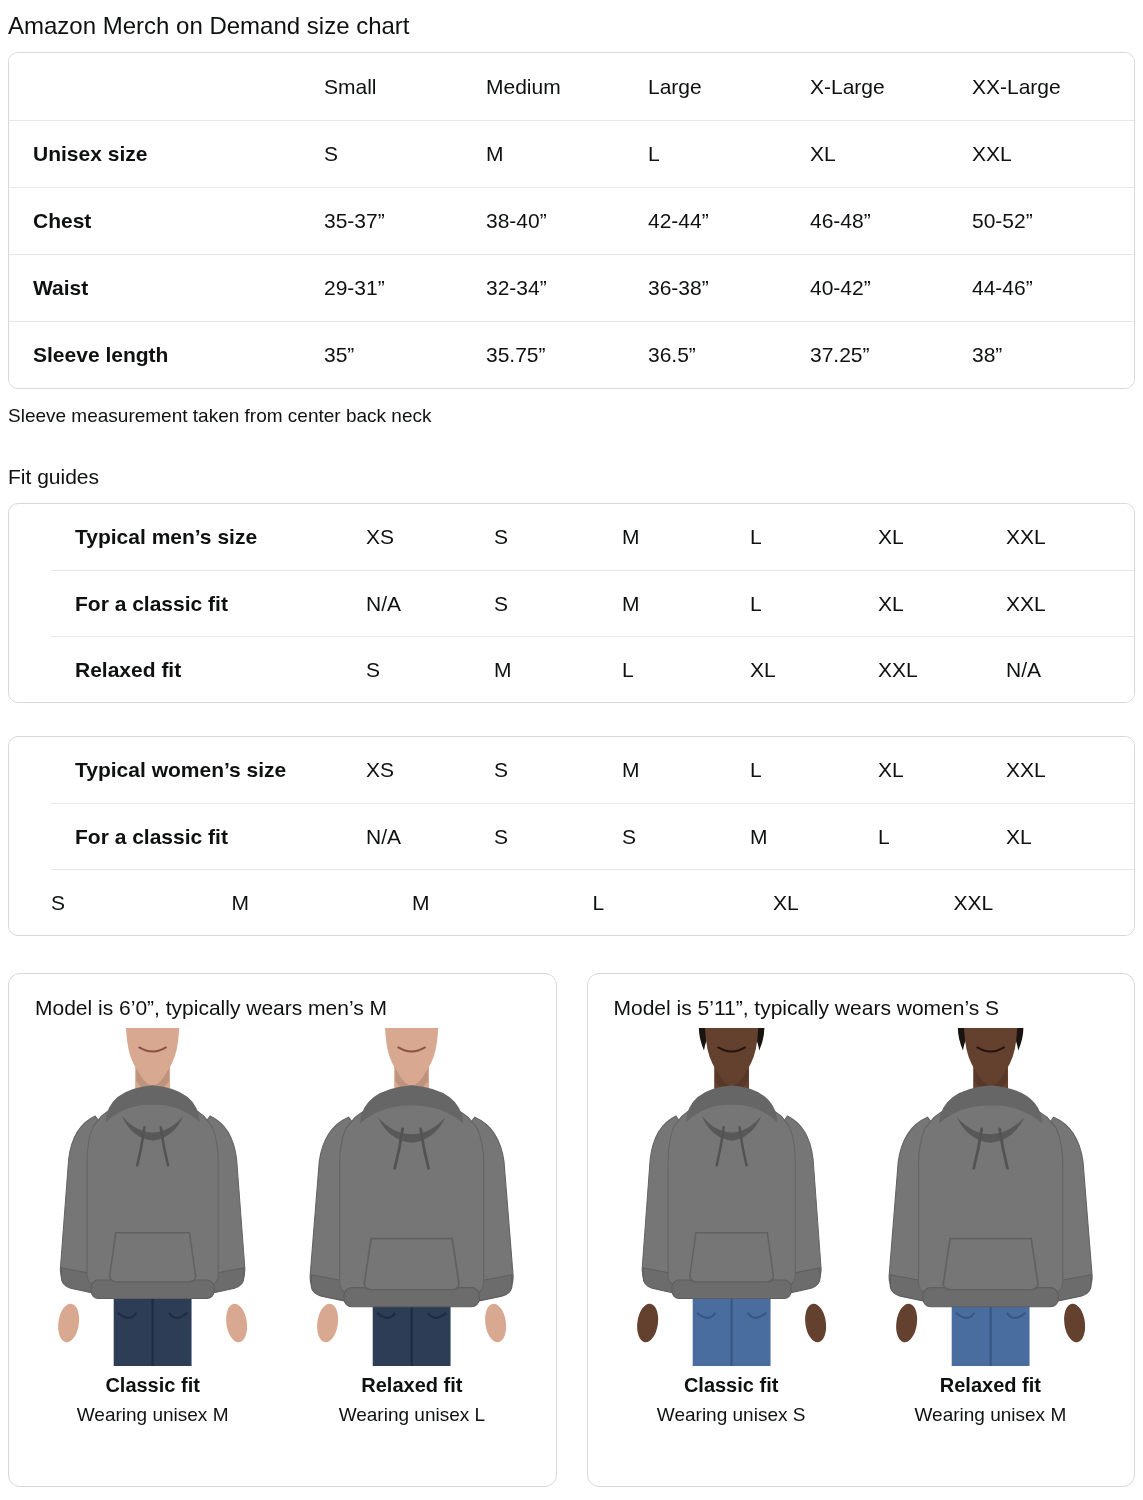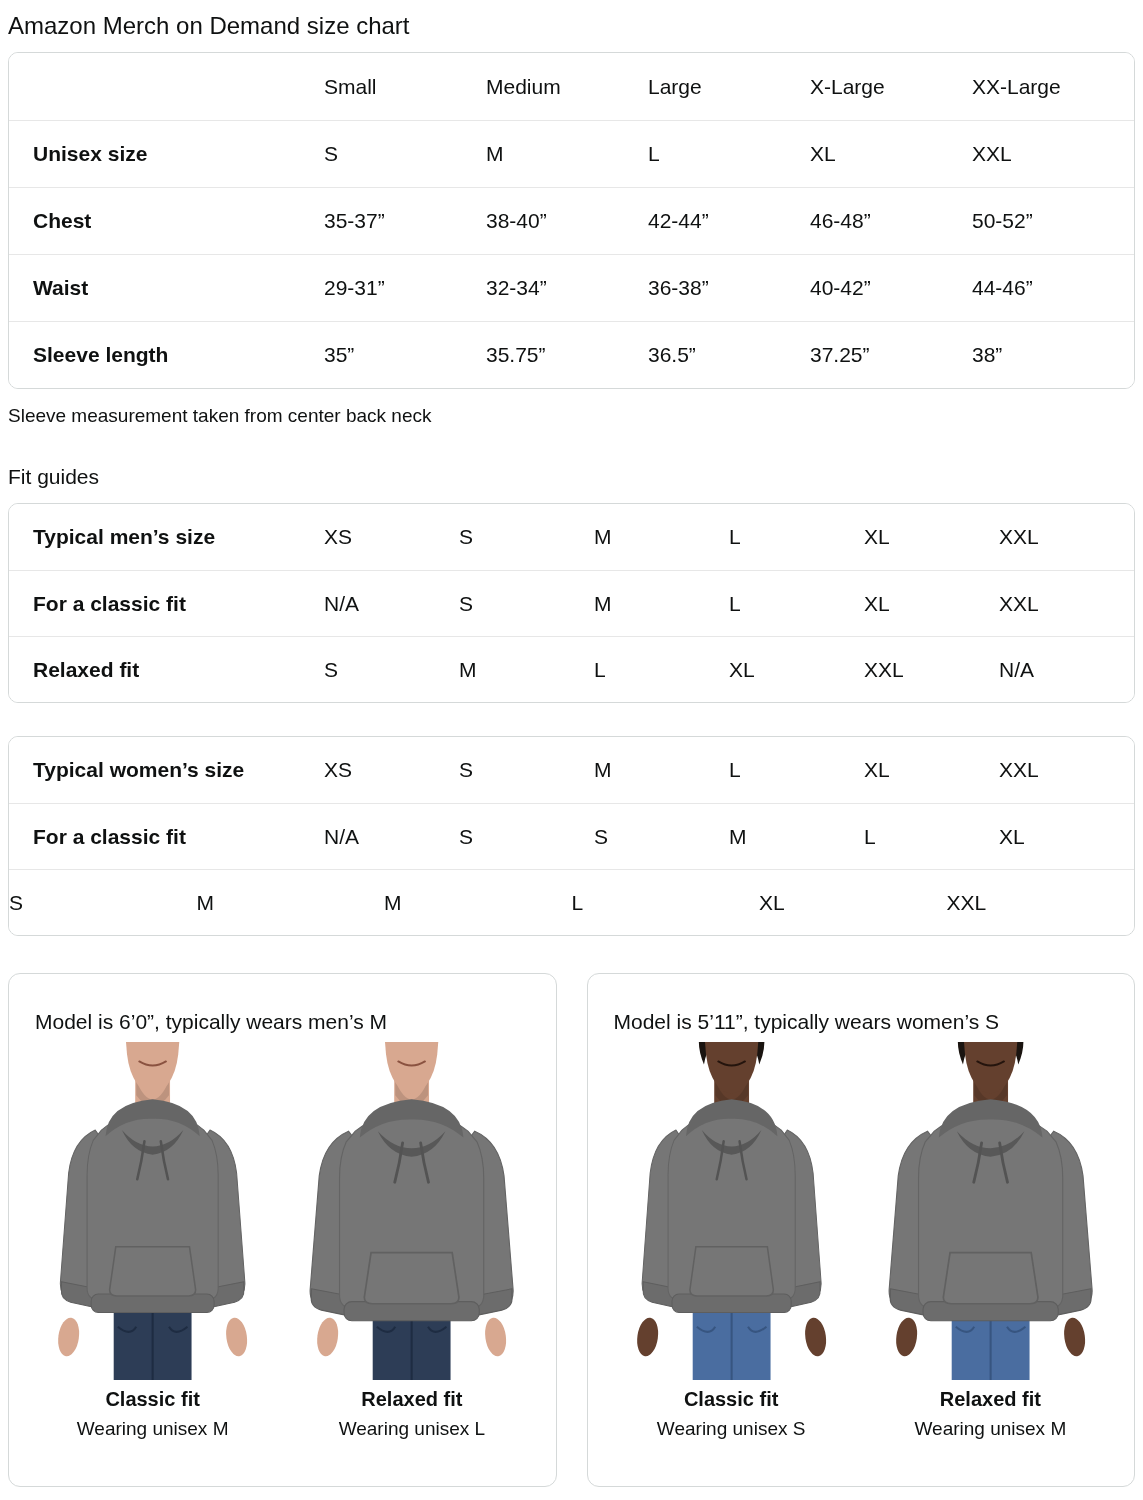--- a/index.html
+++ b/index.html
@@ -23,29 +23,29 @@
   }
   .trow { display:flex; align-items:center; height:67px; background:#fff; }
   .trow + .trow { border-top:1px solid #e7e7e7; }
   .fit-table .trow { height:66px; }
   .cell { flex:1; font-size:21px; color:#0f1111; white-space:nowrap; }
   .cell.label { flex:0 0 315px; padding-left:24px; font-weight:700; }
   .thead .cell { font-weight:400; }
 
   .footnote { font-size:19px; margin-top:16px; padding-left:0px; }
   .section-heading { font-size:21px; font-weight:400; margin-top:38px; }
-  .fit-table { margin-top:14px; }
+  .fit-table { margin-top:14px;padding-left:42px; }
   .fit-table + .fit-table { margin-top:33px; }
 
   
   .cards { display:flex; gap:30px; margin-top:37px; }
   .model-card {
     flex:1; height:514px;
     border:1px solid #d5d9d9; border-radius:12px;
-    background:#fff; padding:36px 14px 16px 14px;
+    background:#fff; padding:22px 14px 16px 14px;
   }
   .card-heading { font-size:21px; padding-left:12px; }
   .figures { display:flex; margin-top:8px; }
   .figure { flex:1; text-align:center; }
   .figure-art { height:338px; }
   .figure-art svg { width:100%; height:338px; display:block; }
   .fit-label { font-size:20px; font-weight:700; margin-top:8px; }
   .fit-caption { font-size:19px; margin-top:7px; }
 
   

